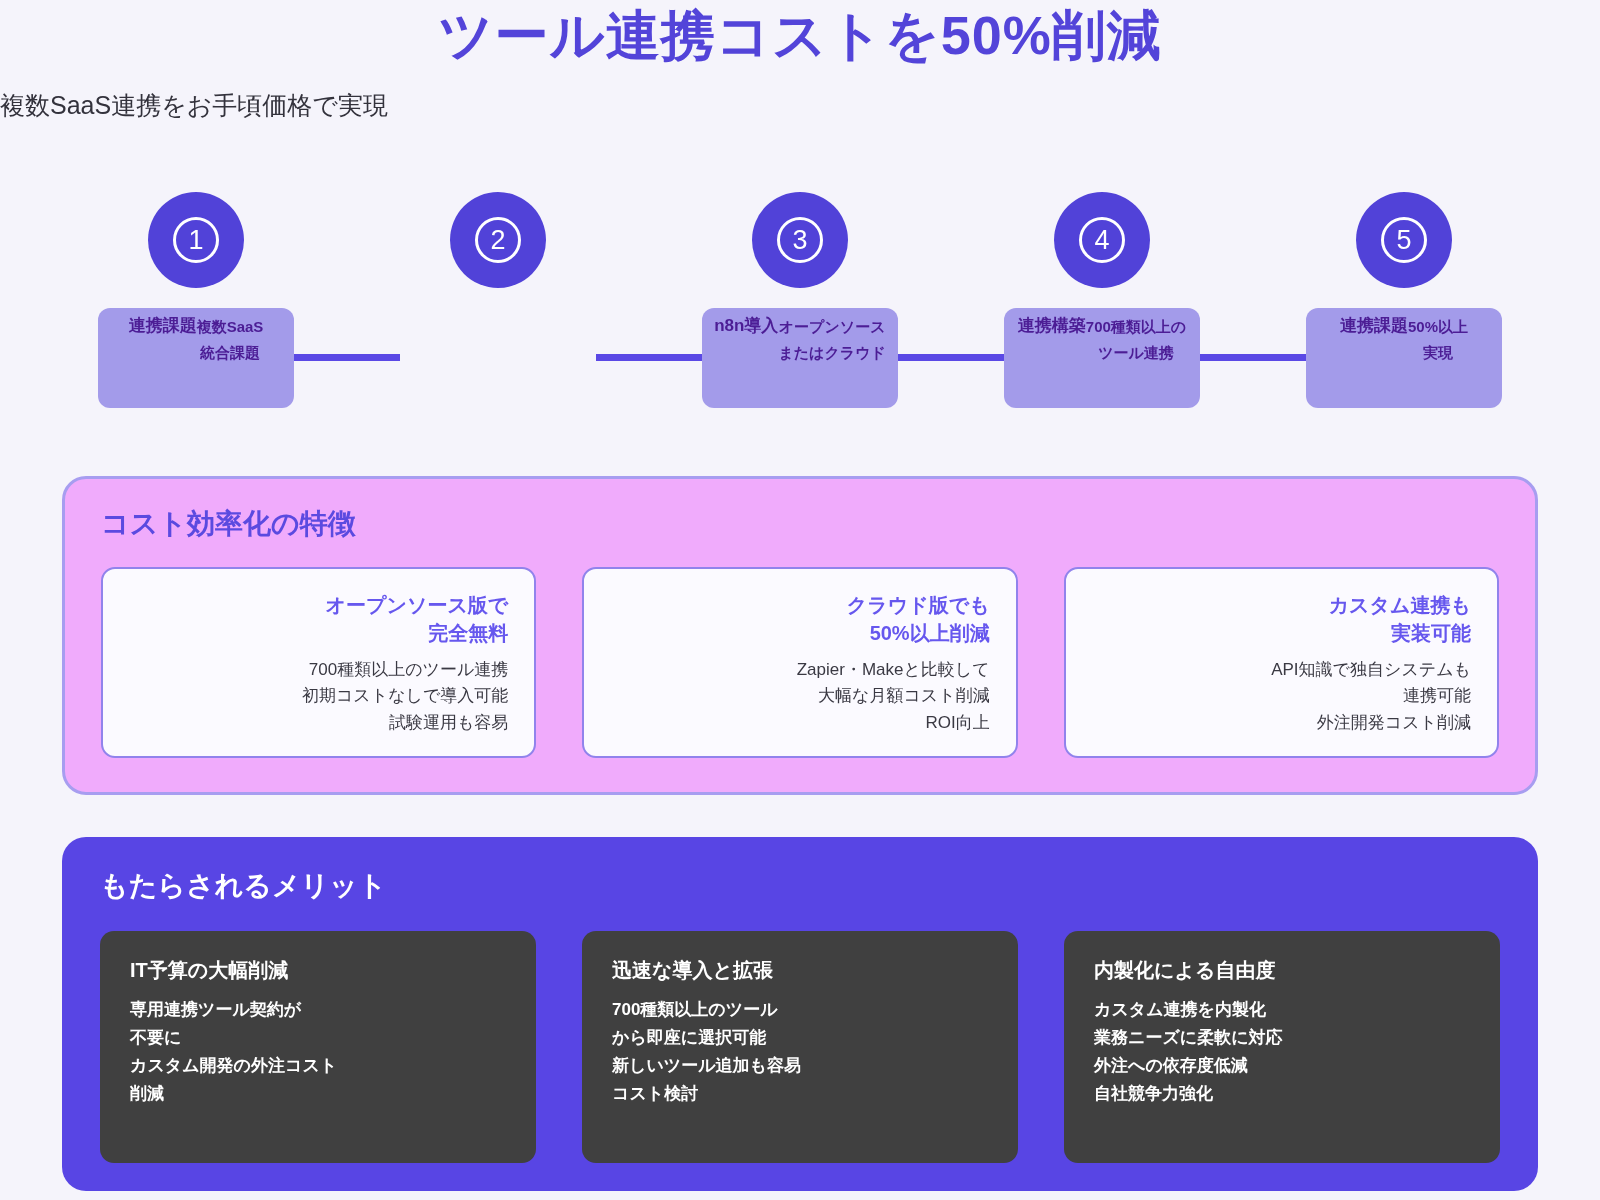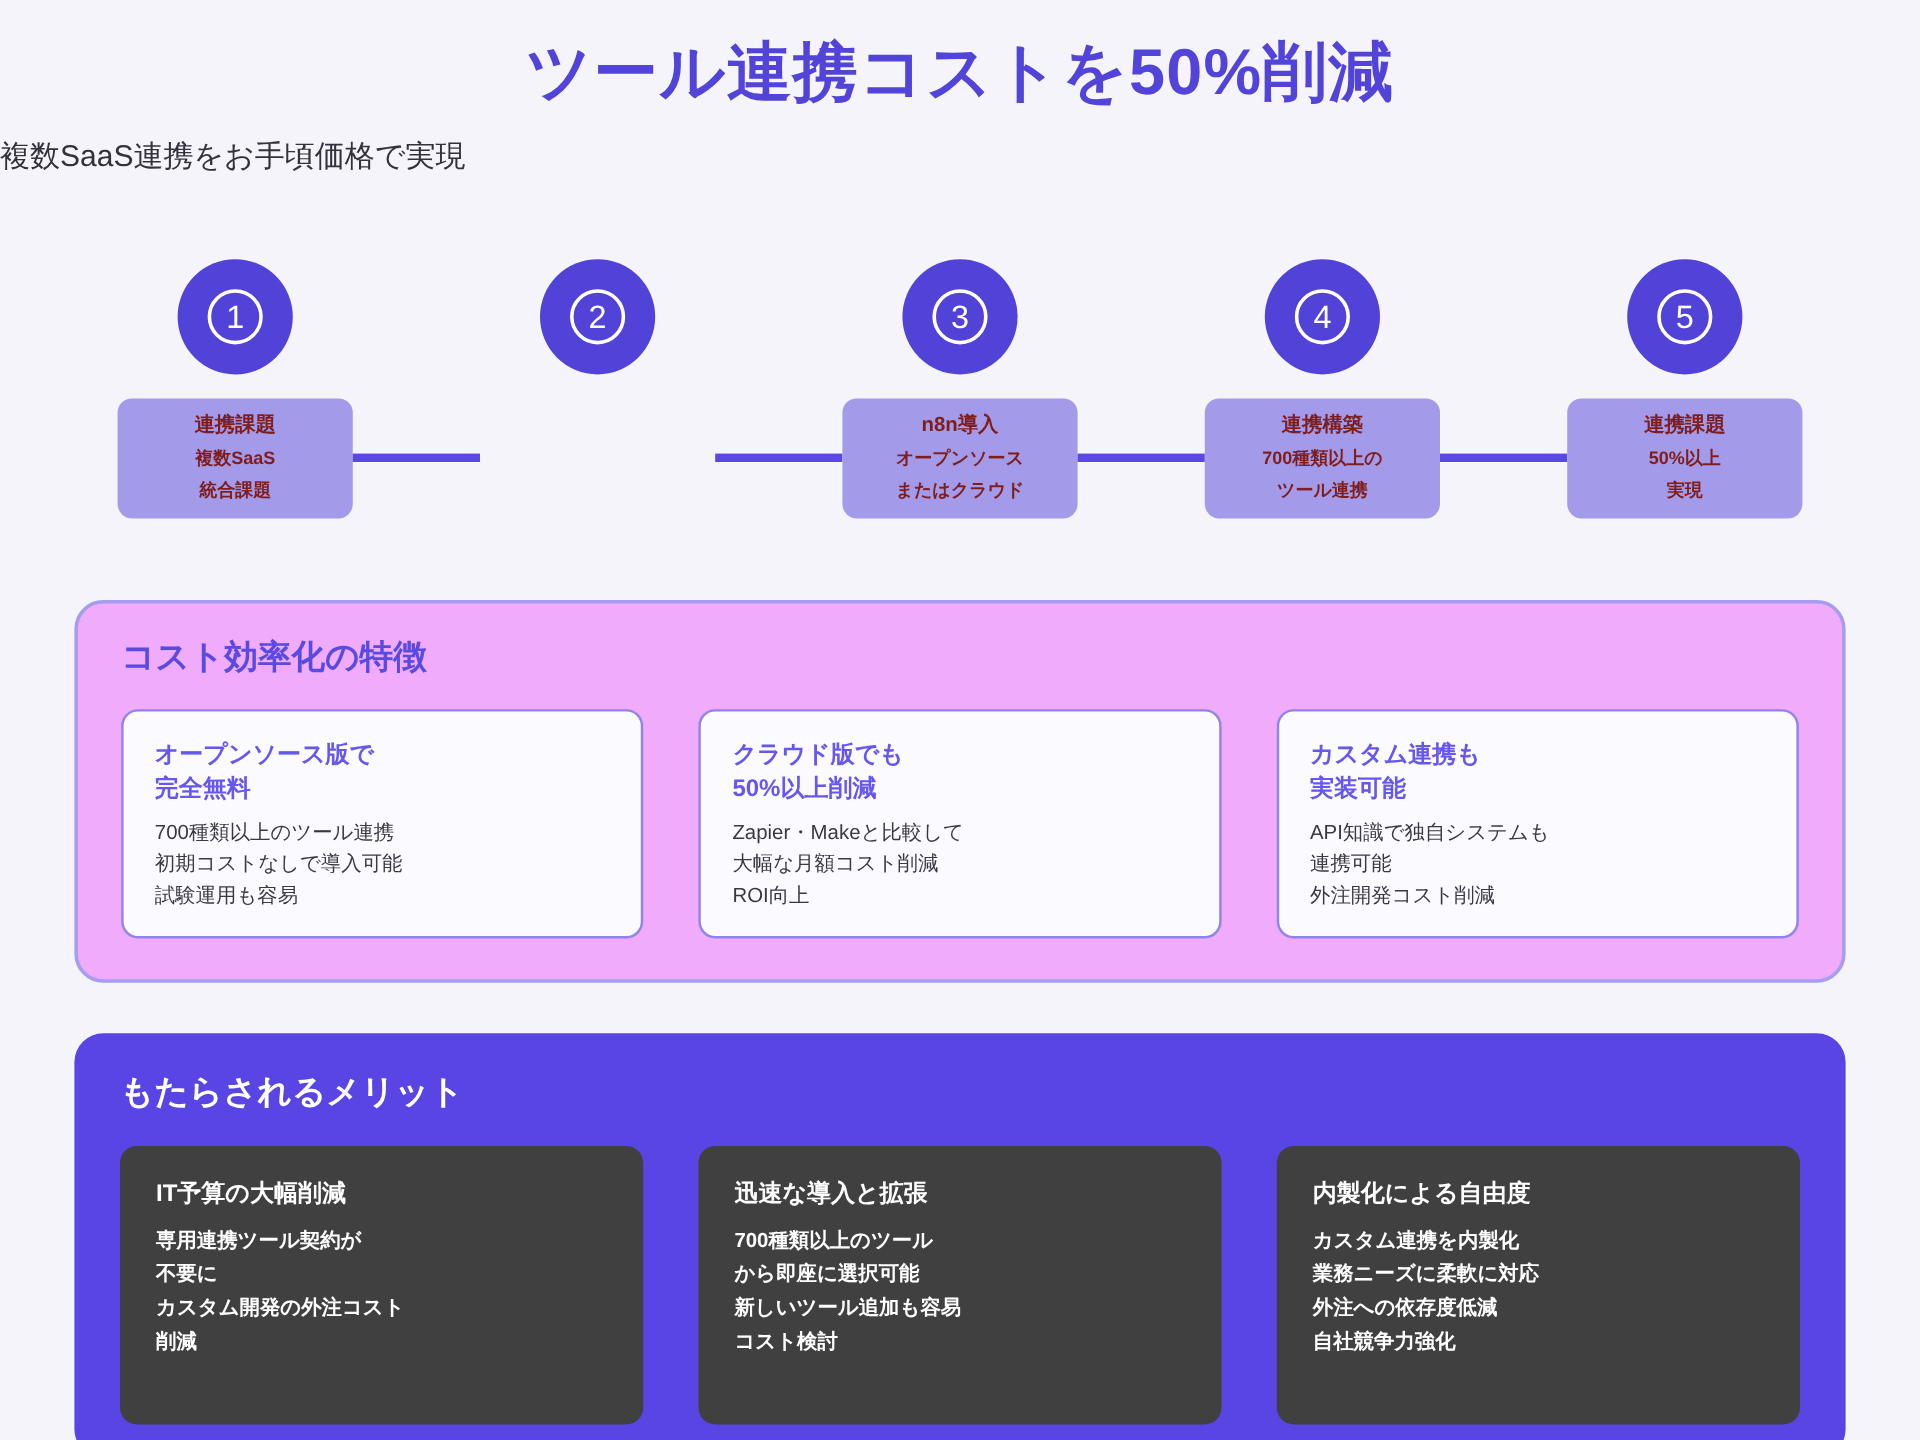--- a/index.html
+++ b/index.html
@@ -2,21 +2,21 @@
 <html lang="ja"><head>
 <meta charset="utf-8">
 <style>
   * { box-sizing: border-box; margin: 0; padding: 0; }
   html, body {
     width: 1600px; height: 1200px;
     background: #f5f4fb;
     font-family: "Liberation Sans", "DejaVu Sans", sans-serif;
     overflow: hidden;
   }
-  .page { width: 1600px; height: 1200px; padding-top: 24px; }
+  .page { width: 1600px; height: 1200px; }
 
   
   .main-title {
     text-align: center;
     font-size: 54px;
     font-weight: 700;
     color: #5344d9;
     letter-spacing: 1px;
   }
   .subtitle {
@@ -52,23 +52,23 @@
     color: #ffffff;
     font-size: 27px;
     display: flex; align-items: center; justify-content: center;
     font-weight: 400;
   }
   .step-box {
     width: 100%;
     height: 100px;
     background: #a39bea;
     border-radius: 12px;
-    color: #7f1d1d;
+    color: #4c1d95;
     text-align: center;
-    display: flex; flex-direction: column; justify-content: center;
+    display: flex; flex-direction: row; justify-content: center;
     padding: 6px 8px;
   }
   .step-title { font-size: 17px; font-weight: 700; margin-bottom: 5px; }
   .step-sub   { font-size: 15px; font-weight: 700; line-height: 1.75; white-space: pre-line; }
   .connector {
     flex: 1 1 auto;
     height: 7px;
     background: #5a48e5;
     margin-top: 162px;
   }
@@ -79,21 +79,21 @@
     background: #f0abfc;
     border: 3px solid #a79df0;
     border-radius: 24px;
     padding: 26px 36px 34px 36px;
   }
   .features-heading {
     color: #5b4ae0;
     font-size: 28px;
     font-weight: 700;
   }
-  .features-cards { display: flex; gap: 46px; margin-top: 24px; }
+  .features-cards { display: flex; gap: 46px; margin-top: 24px; text-align: right; }
   .feature-card {
     flex: 1 1 0;
     background: #fbfaff;
     border: 2px solid #9183ec;
     border-radius: 14px;
     padding: 22px 26px 20px 26px;
     min-height: 176px;
   }
   .feature-card-title {
     color: #6657ee;

